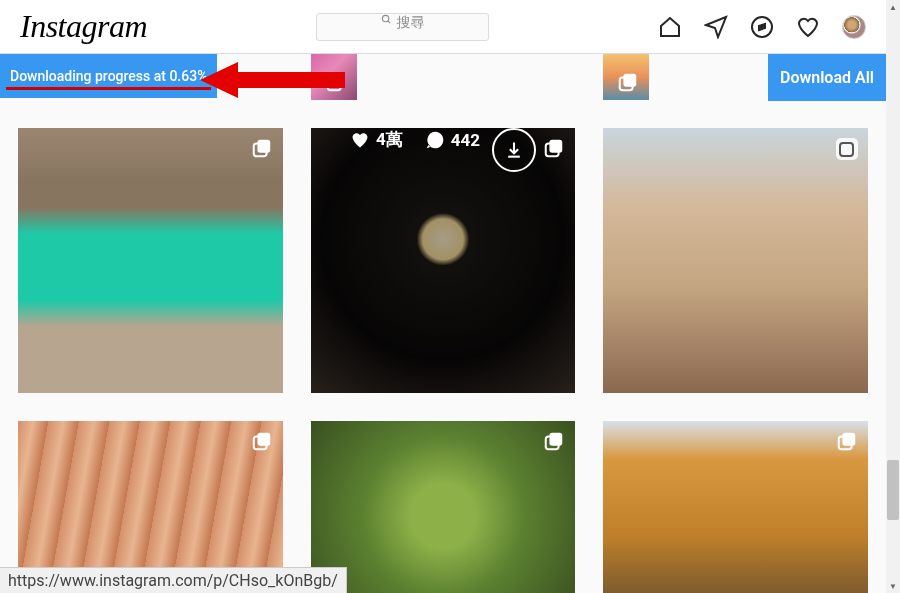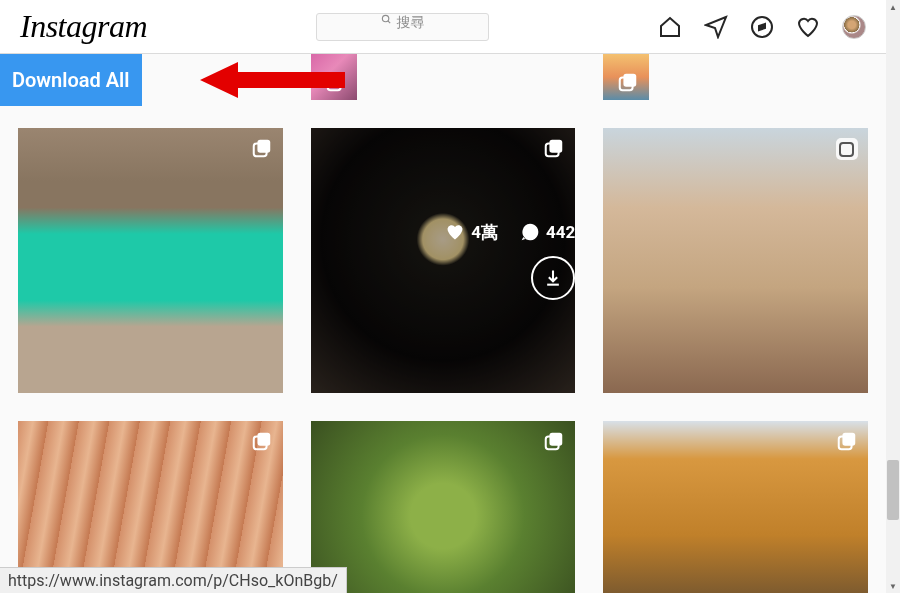--- a/index.html
+++ b/index.html
@@ -87,21 +87,21 @@
       position: absolute;
       left: 6px;
       right: 6px;
       bottom: 8px;
       height: 3px;
       background: #d40000;
     }
     .download-all {
       background: #3897f0;
       color: #fff;
-      font-size: 20px;
+      font-size: 16px;
       font-weight: 600;
       padding: 14px 12px;
       pointer-events: auto;
       cursor: pointer;
     }
     .arrow {
       position: absolute;
       top: 60px;
       left: 200px;
       z-index: 6;
@@ -156,22 +156,21 @@
       width: 11px;
       height: 11px;
       border: 2px solid #555;
       border-radius: 4px;
     }
     .overlay {
       position: absolute;
       inset: 0;
       background: rgba(0,0,0,0.3);
       display: flex;
-      flex-direction: column;
-      align-items: flex-end;
+      align-items: flex-start;
       justify-content: center;
       color: #fff;
       gap: 12px;
     }
     .overlay-stats {
       display: flex;
       gap: 22px;
       font-weight: 700;
       font-size: 17px;
       align-items: center;
@@ -346,20 +345,21 @@
             <rect x="3" y="6" width="14" height="14" rx="3" fill="none" stroke="#fff" stroke-width="2.2"></rect>
             <rect x="7" y="2" width="14" height="14" rx="3" fill="#fff"></rect>
           </svg>
       </div>
     </div>
   </div>
 
 </div>
 
 <div class="download-bar">
+  <div class="download-progress">Downloading progress at 0.63%</div>
   <div class="download-all">Download All</div>
 </div>
 
 <svg class="arrow" width="150" height="50" viewBox="0 0 150 50">
   <defs>
     <marker id="ah" markerWidth="1" markerHeight="1" refX="0" refY="0" orient="auto">
         <path d="M0,0"></path>
       </marker>
   </defs>
   <polygon points="0,20 38,2 38,12 145,12 145,28 38,28 38,38" fill="#e30000"></polygon>

